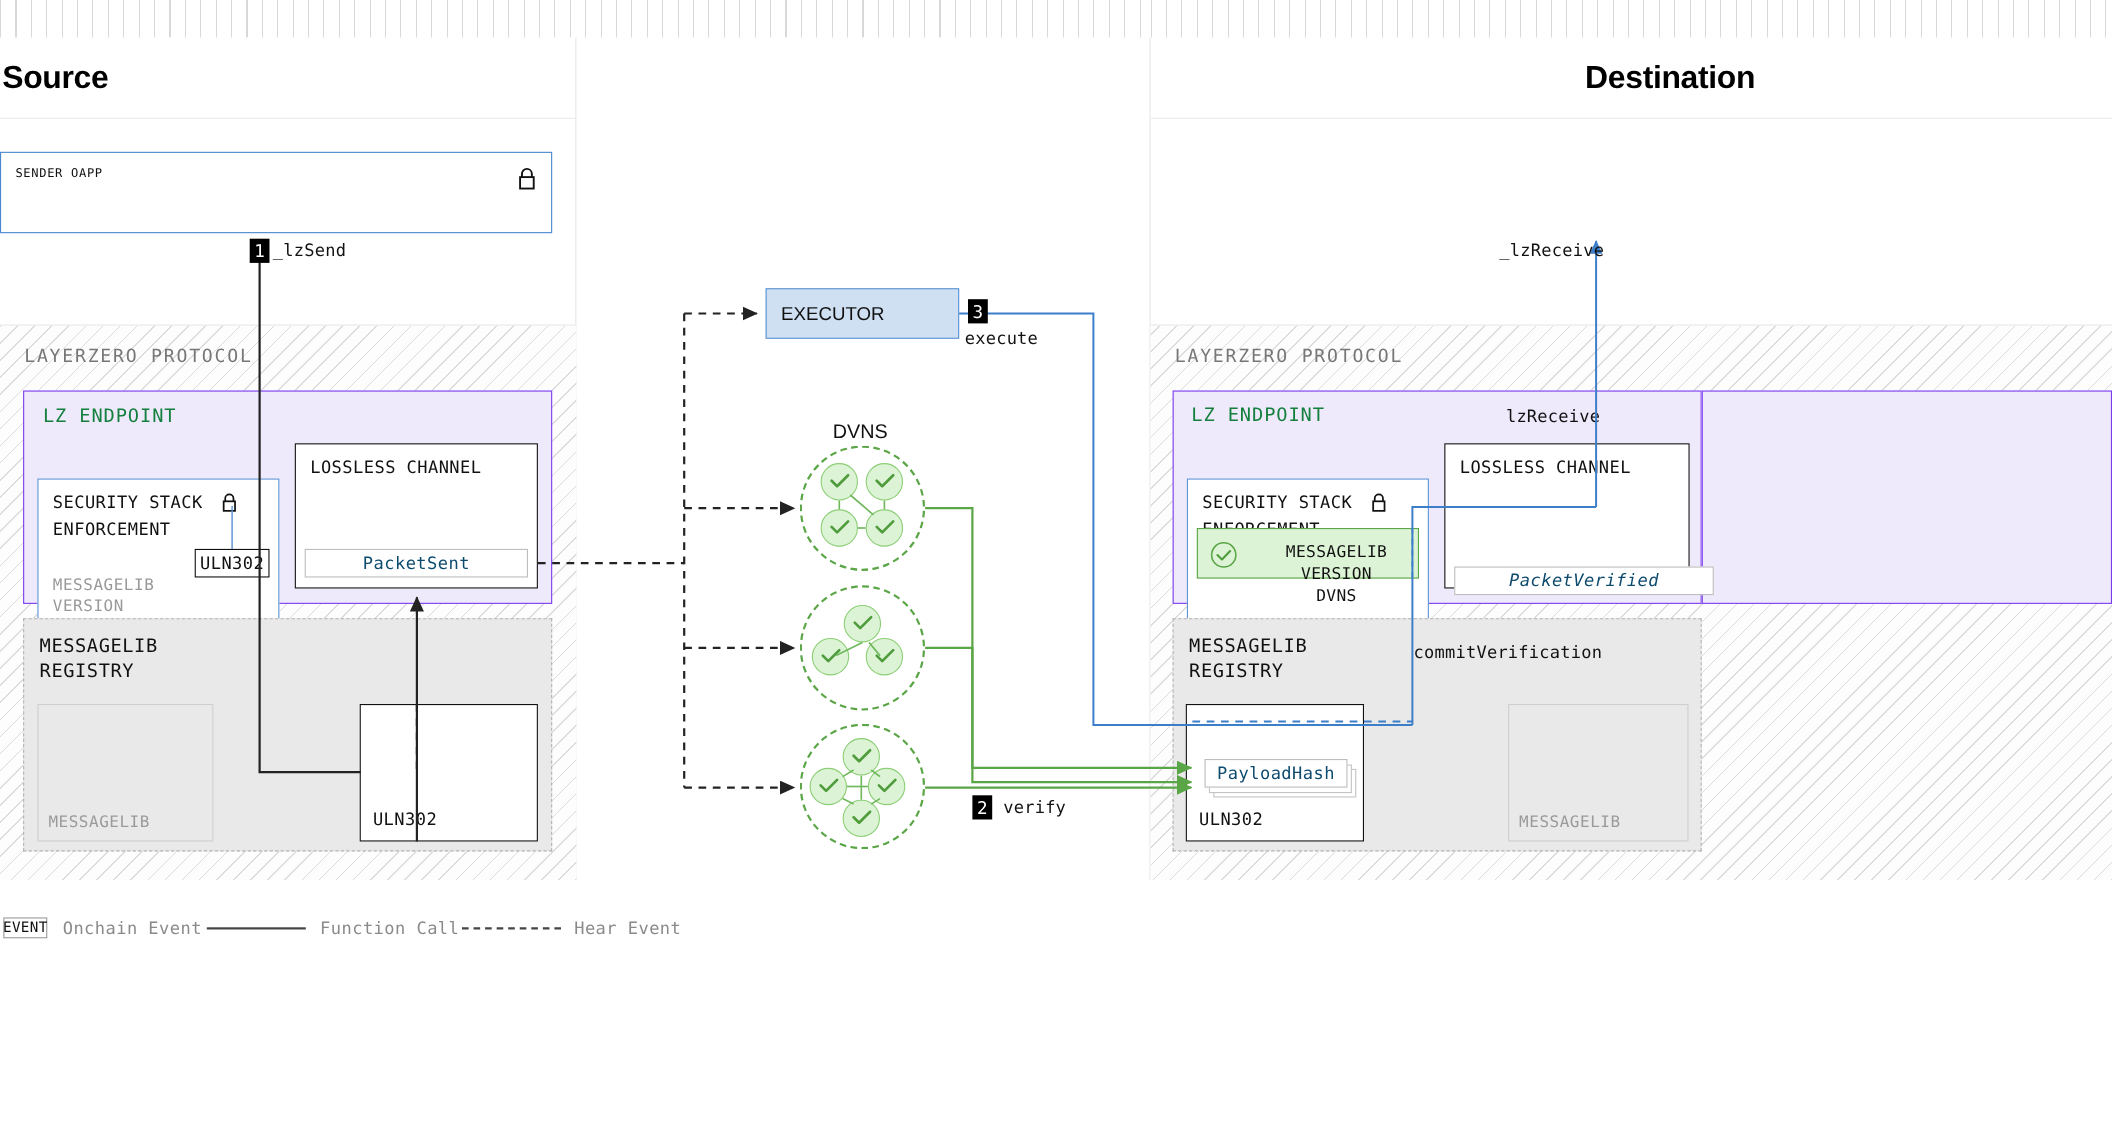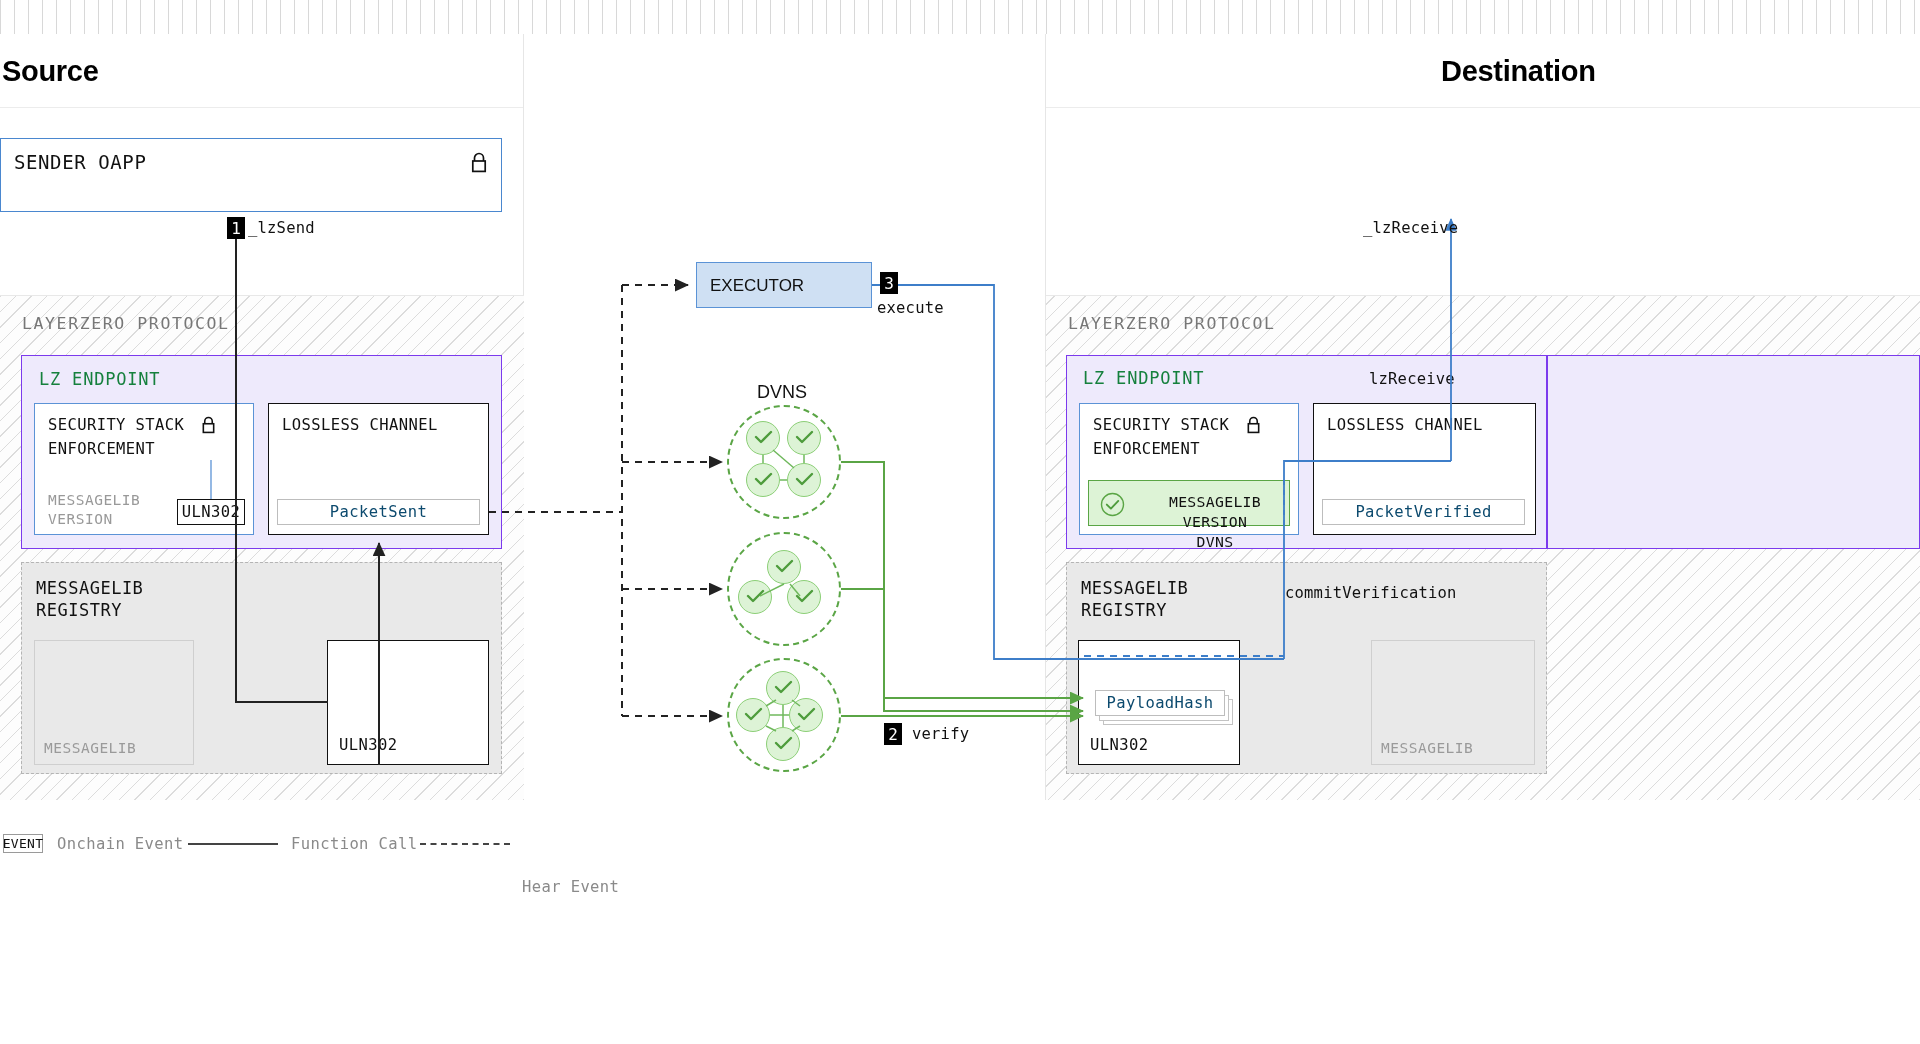--- a/index.html
+++ b/index.html
@@ -40,21 +40,21 @@
     letter-spacing: -0.3px;
     white-space: nowrap;
   }
 
   
   .oapp-box {
     border: 1.4px solid #4a87cf;
     background: #ffffff;
   }
   .oapp-label {
-    font-size: 19px; color: #111; letter-spacing: 0.6px;
+    font-size: 11px; color: #111; letter-spacing: 0.6px;
     position: absolute; left: 13px; top: 12px;
   }
 
   
   .lock-ico { display:inline-block; }
 
   
   .lz-protocol {
     background-color: #fdfdfd;
     background-image: repeating-linear-gradient(
@@ -70,21 +70,21 @@
   .lz-endpoint {
     border: 1.4px solid #7c3aed;
     background: #eeeafc;
   }
   .lz-endpoint-label {
     position: absolute; left: 17px; top: 13px;
     font-size: 17px; color: #15803d; letter-spacing: 0.8px;
   }
 
   
-  .inner-box-blue { border: 1.3px solid #5b93d6; background: #ffffff; }
+  .inner-box-blue { border: 1.3px solid #5b93d6; background: #ffffff; margin-top: 32px; }
   .inner-box-black { border: 1.3px solid #111; background: #ffffff; }
 
   .inner-title {
     position: absolute; left: 13px; top: 11px;
     font-size: 15.5px; color: #111; letter-spacing: 0.4px;
     line-height: 20px;
   }
   .muted-label {
     position: absolute;
     font-size: 14.5px; color: #999; letter-spacing: 0.5px; line-height: 19px;
@@ -313,21 +313,21 @@
     </span>
     <div class="green-box-text">
       <span>MESSAGELIB VERSION</span><br>
       <span>DVNS</span>
     </div>
   </div>
 
   <div class="abs inner-box-black" style="left:1313px;top:403px;width:223px;height:132px;">
     <div class="inner-title">LOSSLESS CHANNEL</div>
   </div>
-  <div class="abs chip-light" style="left:1322px;top:499px;width:203px;height:26px;">PacketVerified</div>
+  <div class="abs chip-light" style="left:1322px;top:515px;width:236px;height:26px;font-style:italic;">PacketVerified</div>
 
   <div class="abs registry" style="left:1066px;top:562px;width:481px;height:212px;">
     <div class="registry-title">
       <span>MESSAGELIB</span><br>
       <span>REGISTRY</span>
     </div>
   </div>
   <div class="abs edge-label" style="left:1285px;top:584px;">commitVerification</div>
 
   <div class="abs registry-slot-active" style="left:1078px;top:640px;width:162px;height:125px;">
@@ -446,15 +446,15 @@
 
   <div class="abs edge-label" style="left:1363px;top:219px;">_lzReceive</div>
 
   <div class="abs legend-chip" style="left:3px;top:834px;width:40px;height:19px;">EVENT</div>
   <div class="abs legend-text" style="left:57px;top:835px;">Onchain Event</div>
 
   <div class="legend-solid" style="left:188px;top:843px;width:90px;"></div>
   <div class="abs legend-text" style="left:291px;top:835px;">Function Call</div>
 
   <div class="legend-dashed" style="left:420px;top:843px;width:90px;"></div>
-  <div class="abs legend-text" style="left:522px;top:835px;margin-top:43px;">Hear Event</div>
+  <div class="abs legend-text" style="left:522px;top:835px;">Hear Event</div>
 
 </div>
 
 </body></html>

